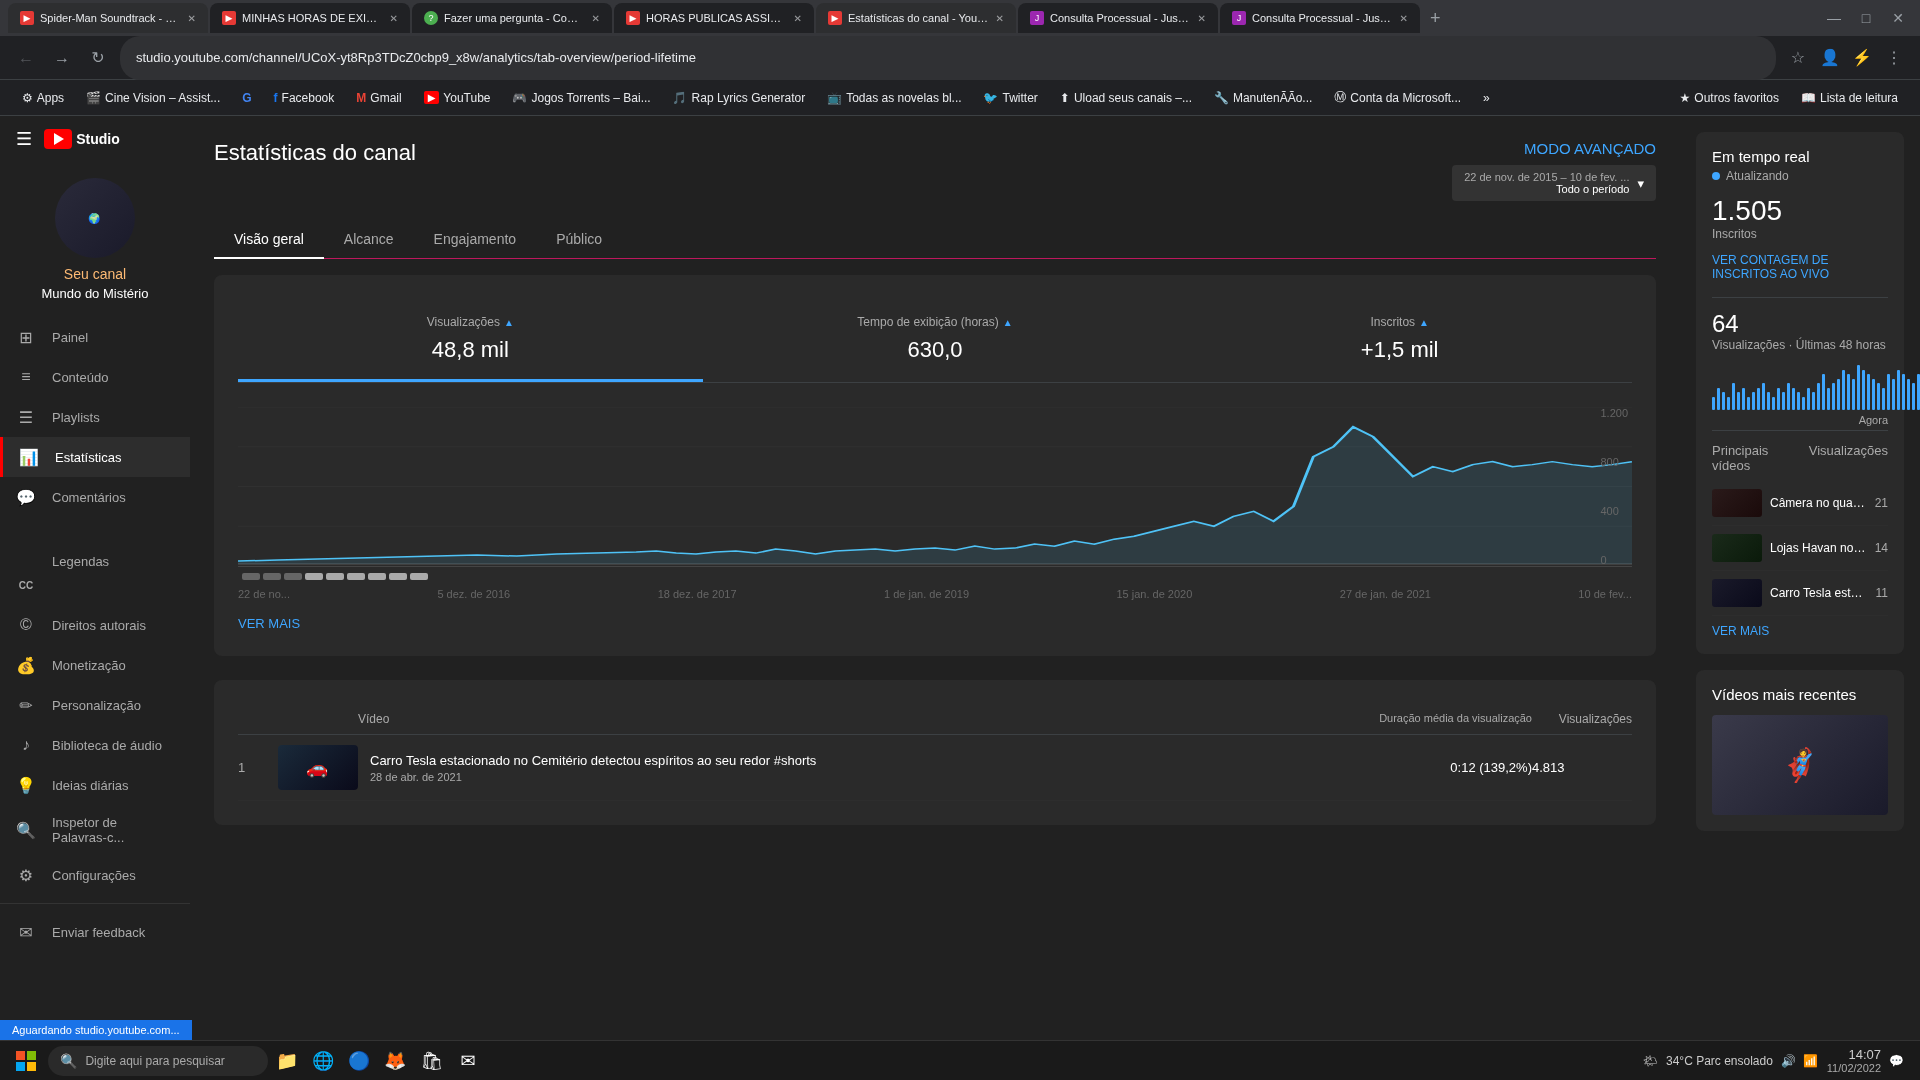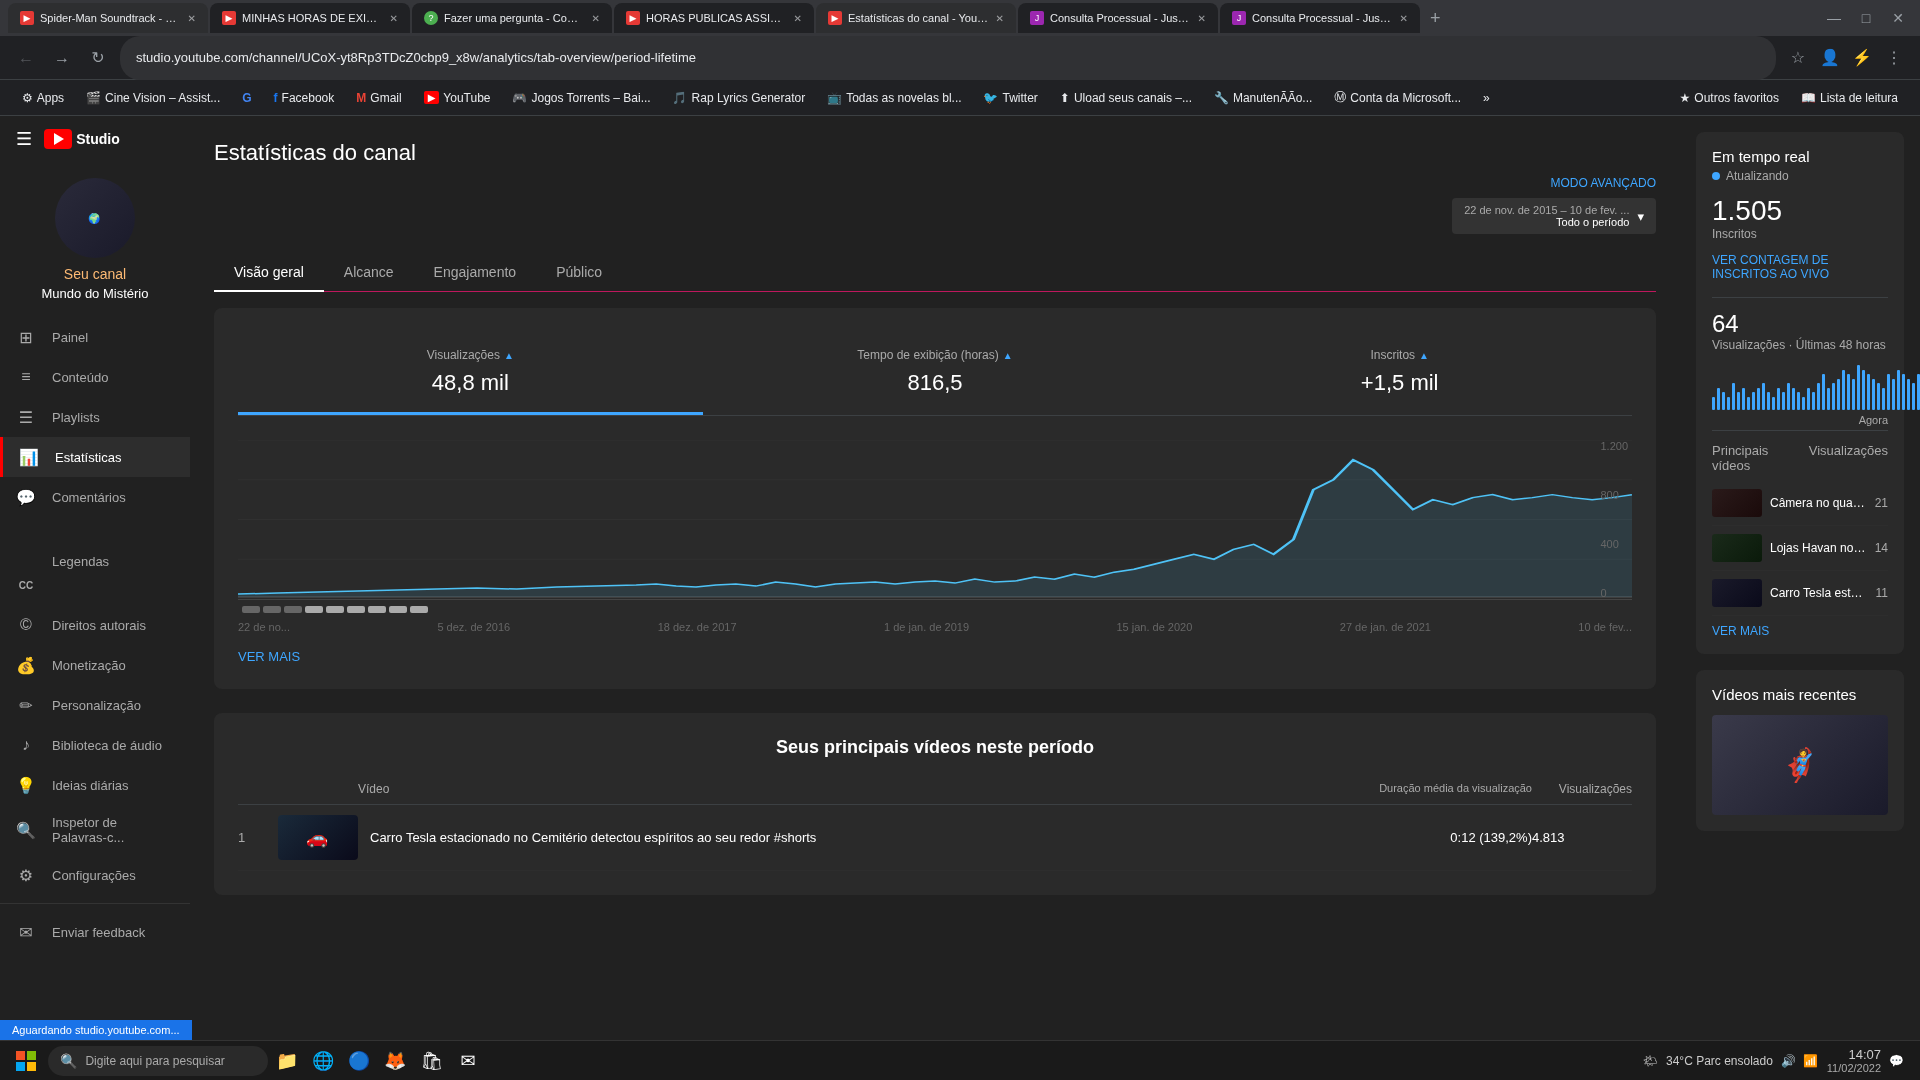--- a/index.html
+++ b/index.html
@@ -44,21 +44,21 @@
 
     .sidebar-nav { flex: 1; }
     .nav-item { display: flex; align-items: center; gap: 16px; padding: 10px 16px; cursor: pointer; font-size: 13px; color: #aaa; border-radius: 0; }
     .nav-item.active { background: #2d2d2d; color: #fff; border-left: 3px solid #ff0000; }
     .nav-icon { width: 20px; height: 20px; display: flex; align-items: center; justify-content: center; font-size: 16px; flex-shrink: 0; }
 
     
     .main-content { flex: 1; background: #212121; overflow-y: auto; padding: 24px; }
     .stats-header { display: flex; justify-content: space-between; align-items: flex-start; margin-bottom: 20px; }
     .stats-title { font-size: 22px; font-weight: 400; color: #fff; }
-    .advanced-mode { color: #3ea6ff; font-size: 12px; font-weight: 500; cursor: pointer; margin-top: 36px; }
+    .advanced-mode { color: #3ea6ff; font-size: 15px; font-weight: 500; cursor: pointer; }
 
     .stats-tabs { display: flex; gap: 0; border-bottom: 1px solid #be185d; margin-bottom: 0; }
     .stats-tab { padding: 10px 20px; font-size: 14px; color: #aaa; cursor: pointer; border-bottom: 2px solid transparent; margin-bottom: -1px; }
     .stats-tab.active { color: #fff; border-bottom-color: #fff; }
 
     .date-selector { display: flex; align-items: center; gap: 8px; background: #333; border-radius: 4px; padding: 6px 12px; cursor: pointer; font-size: 13px; }
     .date-selector .dates { display: flex; flex-direction: column; align-items: flex-end; }
     .date-small { font-size: 11px; color: #aaa; }
     .date-large { font-size: 11px; font-weight: 500; color: #fff; }
 
@@ -388,21 +388,21 @@
             <span>Visualizações</span>
             <span class="trend-icon">▲</span>
           </div>
           <div class="metric-value">48,8 mil</div>
         </div>
         <div class="metric-card">
           <div class="metric-label">
             <span>Tempo de exibição (horas)</span>
             <span class="trend-icon">▲</span>
           </div>
-          <div class="metric-value">816,5</div>
+          <div class="metric-value">630,0</div>
         </div>
         <div class="metric-card">
           <div class="metric-label">
             <span>Inscritos</span>
             <span class="trend-icon">▲</span>
           </div>
           <div class="metric-value">+1,5 mil</div>
         </div>
       </div>
 
@@ -454,35 +454,35 @@
               <span>10 de fev...</span>
             </div>
           </div>
         </div>
       </div>
 
       <a class="see-more">VER MAIS</a>
     </div>
 
     <div class="top-videos-section">
-      <h2 class="top-videos-title">Seus principais vídeos neste período</h2>
       <div class="videos-table-header">
         <span class="col-num"></span>
         <span class="col-thumb"></span>
         <span class="col-title">Vídeo</span>
         <span class="col-duration" style="text-align:right;font-size:11px;">Duração média da visualização</span>
         <span class="col-views">Visualizações</span>
       </div>
       <div class="video-row">
         <span class="col-num" style="color:#aaa;font-size:13px;display:flex;align-items:center;">1</span>
         <div class="video-thumb col-thumb">
           <div class="video-thumb-img" style="background:linear-gradient(135deg,#1a2a3a,#0a0a1a);display:flex;align-items:center;justify-content:center;font-size:18px;">🚗</div>
         </div>
         <div class="col-title" style="padding-left:12px;">
           <div class="video-title-text">Carro Tesla estacionado no Cemitério detectou espíritos ao seu redor #shorts</div>
+          <div class="video-date">28 de abr. de 2021</div>
         </div>
         <div class="col-duration" style="display:flex;align-items:center;justify-content:flex-end;">
           <span class="video-duration-val">0:12  (139,2%)</span>
         </div>
         <div class="col-views" style="display:flex;align-items:center;justify-content:flex-start;">
           <span class="video-views-val">4.813</span>
         </div>
       </div>
     </div>
   </div>

